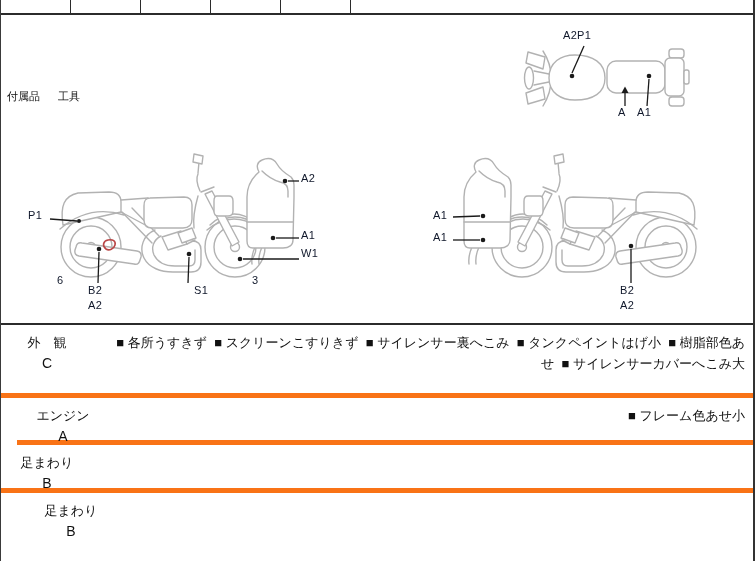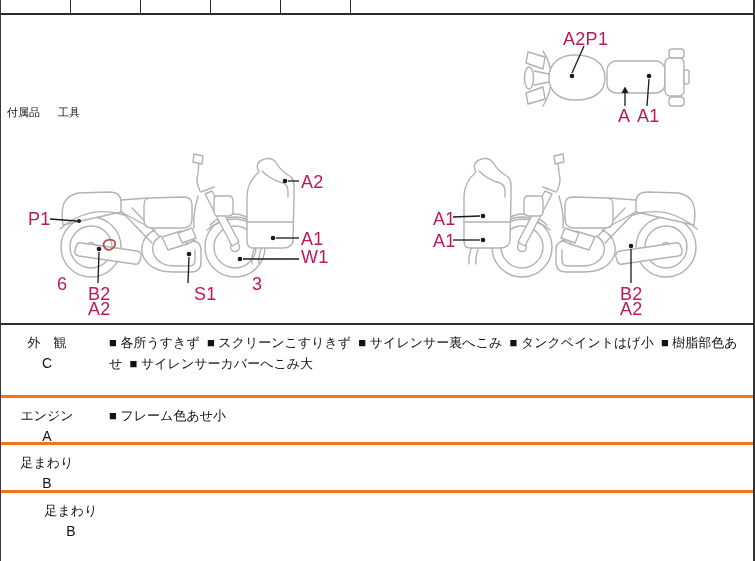--- a/index.html
+++ b/index.html
@@ -7,35 +7,35 @@
     position:relative; width:755px; height:561px; background:#ffffff;
     font-family:"Liberation Sans","DejaVu Sans",sans-serif;
     color:#1c1c1c; overflow:hidden; box-sizing:border-box;
     border-left:1px solid #3a3a3a; border-right:2px solid #333;
   }
   
   .strip{position:absolute;top:0;left:0;right:0;height:13px;border-bottom:2px solid #2b2b2b;display:flex;}
   .strip .cell{width:69px;border-right:1.5px solid #2b2b2b;height:100%;}
   .strip .fill{flex:1;}
   
-  .acc{position:absolute;left:6px;top:89px;font-size:11px;display:flex;gap:18px;color:#111;margin-top:16px;}
+  .acc{position:absolute;left:6px;top:89px;font-size:11px;display:flex;gap:18px;color:#111;}
   
   .art{position:absolute;left:0;top:0;width:755px;height:561px;}
   
-  .dlabel{position:absolute;font-size:18px;line-height:1;color:#be185d;letter-spacing:0.3px;}
+  .dlabel{position:absolute;font-size:11px;line-height:1;color:#0f172a;letter-spacing:0.3px;}
   
   .ctable{position:absolute;left:0;right:0;top:323px;bottom:0;border-top:2px solid #2b2b2b;display:flex;flex-direction:column;}
-  .crow{display:flex;border-bottom:3px solid #f97316;box-sizing:border-box;}
+  .crow{display:flex;border-bottom:5px solid #f97316;box-sizing:border-box;}
   .crow.r1{height:73px;}
-  .crow.r2{height:47px;}
+  .crow.r2{height:47px;margin-left:16px;}
   .crow.r3{height:48px;}
   .crow.r4{flex:1;border-bottom:none;padding-left:24px;}
   .rlab{width:92px;padding:7px 8px 0 0;text-align:center;font-size:13px;line-height:21px;color:#111;}
   .rlab .grade{font-size:14px;}
-  .ritems{flex:1;padding:7px 8px 0 0;margin-left:8px;font-size:13px;line-height:21px;color:#111;white-space:pre-wrap;}
+  .ritems{flex:1;padding:7px 8px 0 0;margin-left:8px;font-size:13px;line-height:21px;color:#111;white-space:pre-wrap;text-align:right;}
 </style>
 </head>
 <body>
 
 <div class="sheet">
 
   <div class="strip">
     <div class="cell"></div>
     <div class="cell"></div>
     <div class="cell"></div>

